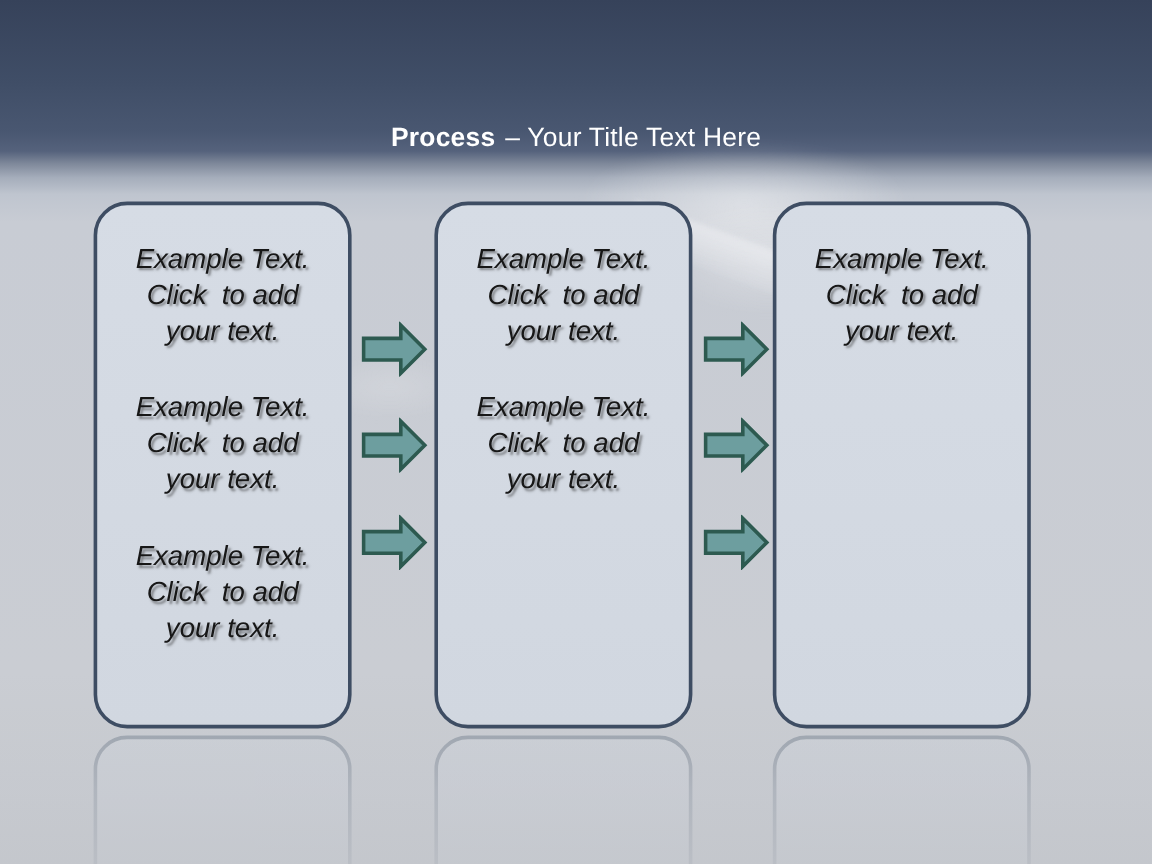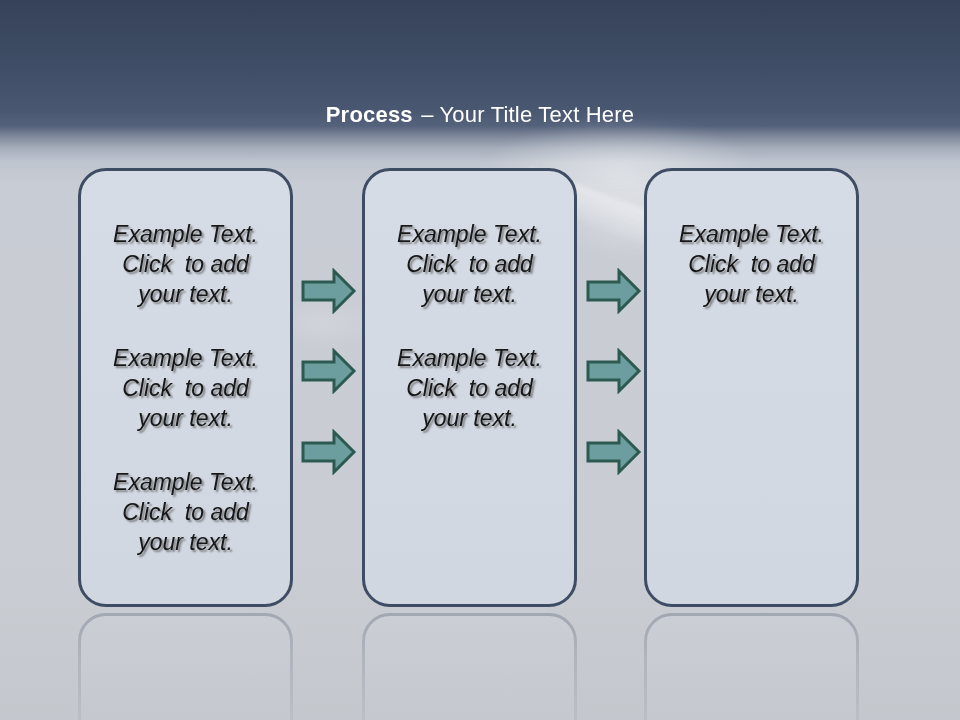--- a/index.html
+++ b/index.html
@@ -97,21 +97,21 @@
 
   
   .box {
     position: absolute;
     top: 168px;
     width: 215px;
     height: 439px;
     border: 3px solid var(--box-border, #3e4d63);
     border-radius: 28px;
     background: linear-gradient(to bottom, var(--box-fill, #d6dce5), #d1d7e0);
-    padding: 48px 8px 0;
+    padding: 29px 8px 0;
     text-align: center;
   }
   .box-1 { left: 78px; }
   .box-2 { left: 362px; }
   .box-3 { left: 644px; }
 
   .para { margin-bottom: 34px; }
   .line {
     font-style: italic;
     font-size: 23px;

